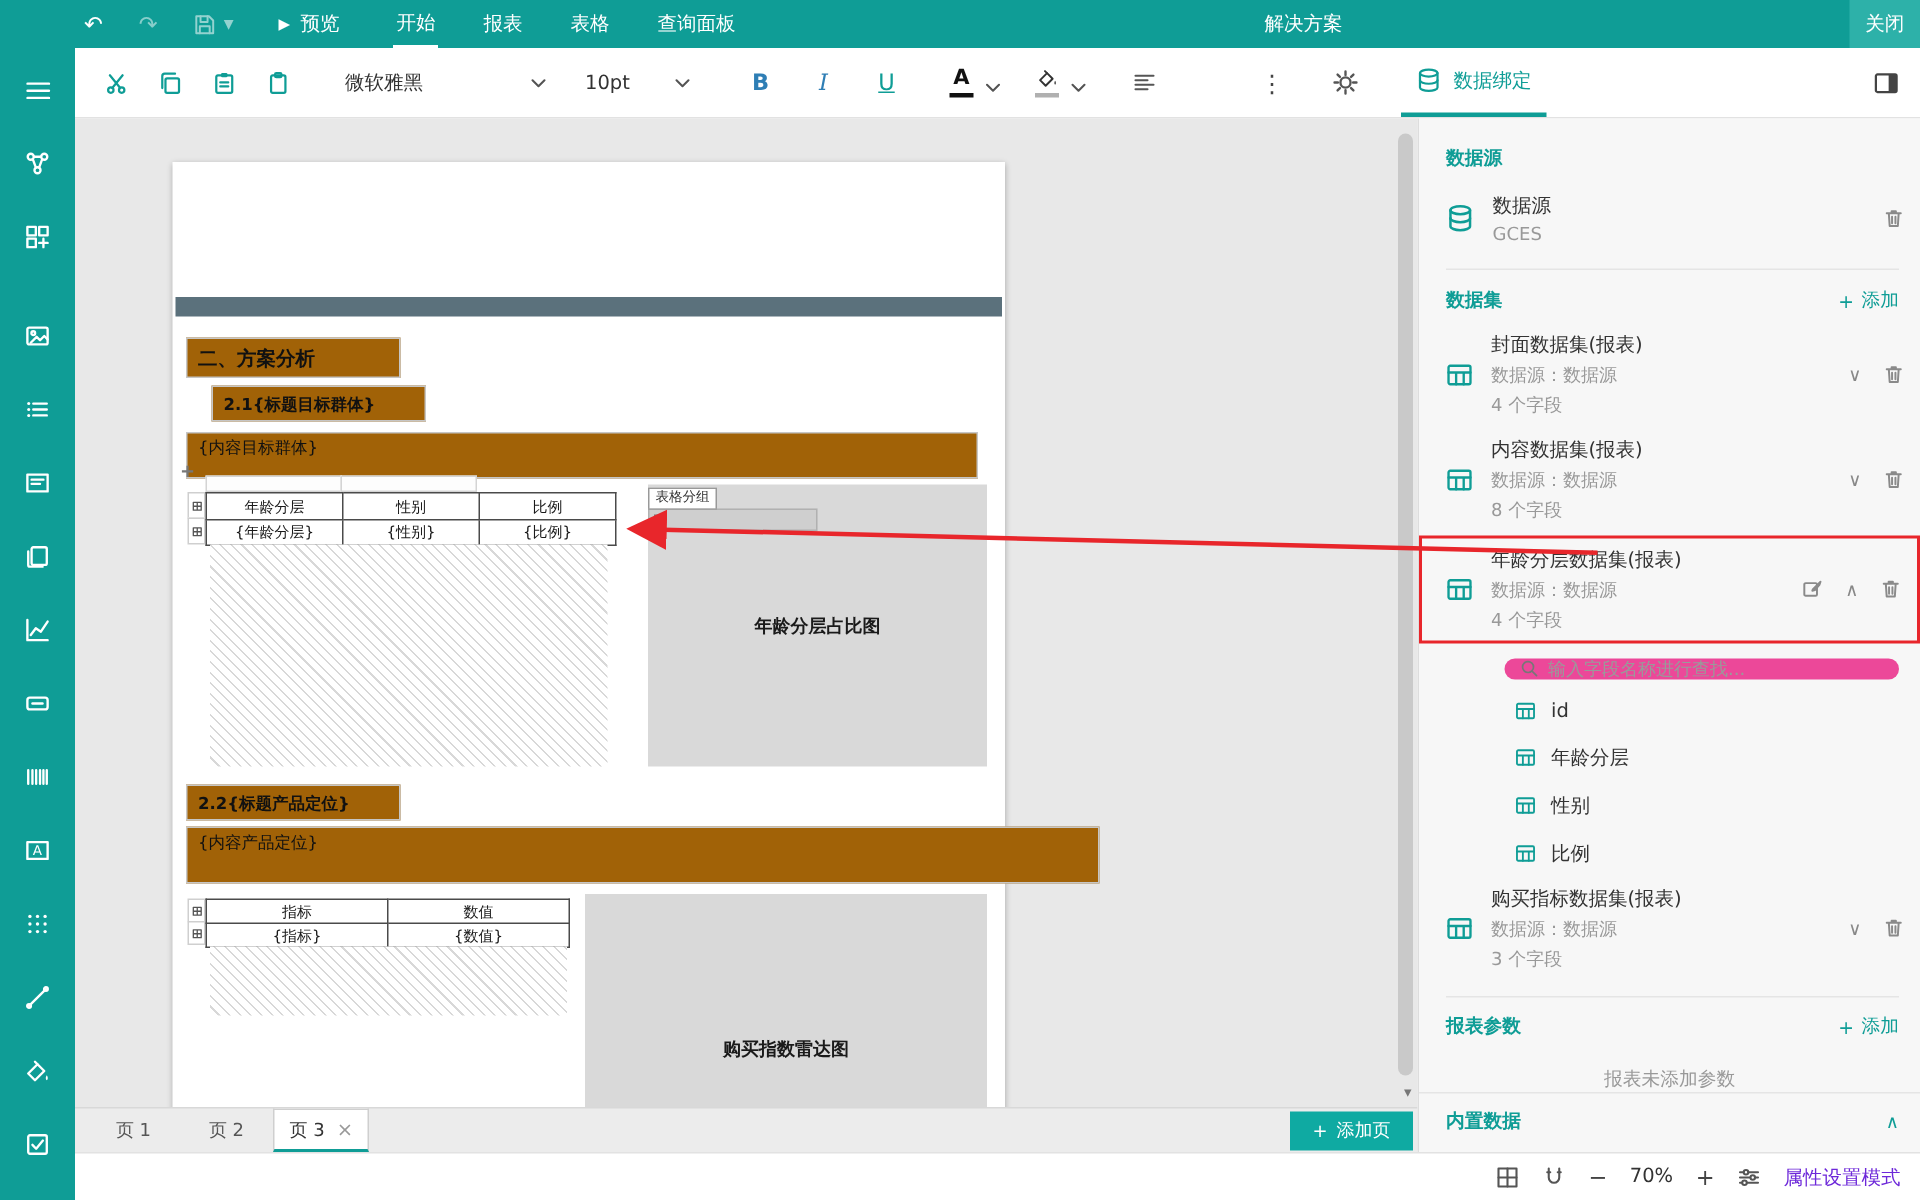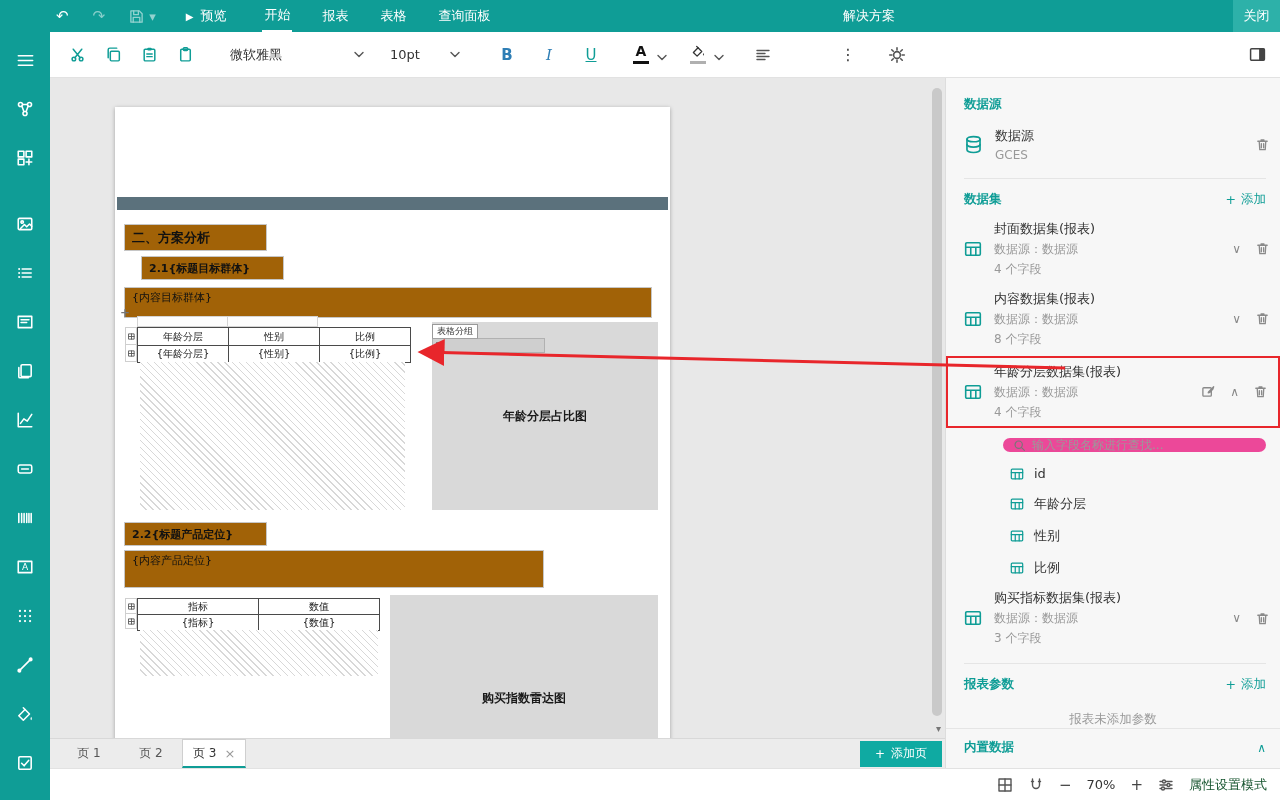--- a/index.html
+++ b/index.html
@@ -65,21 +65,21 @@
   .canvas { flex:1; background:#e8e8e8; position:relative; overflow:hidden; }
 
   
   .page { position:absolute; left:65px; top:29px; width:555px; height:711px; background:#fff; box-shadow:0 1px 4px rgba(0,0,0,.3); }
   .band { position:absolute; left:2px; right:2px; top:90px; height:13px; background:#5b717c; }
   .pbox { position:absolute; border:1px solid #c6c6c6; background:#a16207; display:flex; align-items:center; padding-left:7px; color:#111; }
   .box-title { left:9px; top:117px; width:143px; height:27px; font-size:13px; font-weight:bold; }
   .box-sub1 { left:26px; top:149px; width:143px; height:24px; font-size:11px; font-weight:bold; }
   .box-content1 { left:9px; top:180px; width:528px; height:31px; font-size:11px; align-items:flex-start; padding-top:2px; }
   .box-sub2 { left:9px; top:415px; width:143px; height:24px; font-size:11px; font-weight:bold; }
-  .box-content2 { left:9px; top:443px; width:420px; height:38px; font-size:11px; align-items:flex-start; padding-top:2px; }
+  .box-content2 { left:9px; top:443px; width:609px; height:38px; font-size:11px; align-items:flex-start; padding-top:2px; }
   .plus-mark { position:absolute; left:5px; top:199px; color:#777; font-size:12px; font-weight:bold; }
   .col-strip { position:absolute; left:22px; top:209px; display:flex; }
   .col-cell { width:91px; height:11px; border:1px solid #d4d4d4; background:#fdfdfd; margin-left:-1px; }
   .col-cell:first-child { margin-left:0; }
   .handle-col { position:absolute; display:flex; flex-direction:column; }
   .h1 { left:10px; top:220px; } .h2 { left:10px; top:491px; }
   .handle-cell { width:12px; border:1px solid #cfcfcf; background:#fff; display:flex; align-items:center; justify-content:center; margin-top:-1px; color:#555; }
   .handle-cell:first-child { margin-top:0; }
   .h1 .handle-cell { height:18px; } .h2 .handle-cell { height:16px; }
   .rpt-table { border-collapse:collapse; position:absolute; table-layout:fixed; }
@@ -134,21 +134,21 @@
   .field-icon { color:#0f9d96; }
   .params-empty { color:#999; font-size:12.5px; text-align:center; margin-top:18px; }
   .builtin-row { margin-top:auto; display:flex; justify-content:space-between; align-items:center; padding:10px 14px 12px 18px; border-top:1px solid #e5e5e5; }
   .builtin-chev { color:#0f9d96; font-size:12px; cursor:pointer; }
 
   
   .statusbar { flex:0 0 32px; background:#fff; border-top:1px solid #e2e2e2; display:flex; align-items:center; justify-content:flex-end; gap:15px; padding-right:13px; color:#4a4a4a; }
   .sb-item { display:flex; align-items:center; justify-content:center; cursor:pointer; }
   .zoom-glyph { font-size:15px; color:#444; cursor:pointer; }
   .zoom-val { font-size:13px; color:#333; }
-  .mode-label { font-size:13px; color:#14532d; cursor:pointer; }
+  .mode-label { font-size:13px; color:#6d28d9; cursor:pointer; }
 </style>
 </head>
 <body>
 
 <div class="app">
 
   <header class="topbar">
     <div class="tb-left">
       <span class="tb-glyph mr24">↶</span>
       <span class="tb-glyph dim mr24">↷</span>
@@ -370,20 +370,30 @@
             </svg>
           </span>
         <span class="more-dots">⋮</span>
         <span class="tool-ic dark gear-ic">
             <svg class="ic" width="18" height="18" viewBox="0 0 16 16">
               <circle cx="8" cy="8" r="3"></circle>
               <path d="M8 1.5v2M8 12.5v2M1.5 8h2M12.5 8h2M3.3 3.3l1.4 1.4M11.3 11.3l1.4 1.4M12.7 3.3l-1.4 1.4M4.7 11.3l-1.4 1.4"></path>
             </svg>
           </span>
 
+        <div class="binding-tab">
+          <span>
+              <svg class="ic" width="17" height="17" viewBox="0 0 16 16">
+                <ellipse cx="8" cy="3.5" rx="5.5" ry="2.2"></ellipse>
+                <path d="M2.5 3.5v9c0 1.2 2.5 2.2 5.5 2.2s5.5-1 5.5-2.2v-9"></path>
+                <path d="M2.5 8c0 1.2 2.5 2.2 5.5 2.2S13.5 9.2 13.5 8"></path>
+              </svg>
+            </span>
+          <span>数据绑定</span>
+        </div>
 
         <span class="panel-toggle">
             <svg class="ic" width="17" height="17" viewBox="0 0 16 16">
               <rect x="1.5" y="2.5" width="13" height="11" rx="1"></rect>
               <rect x="9.5" y="2.5" width="5" height="11" fill="currentColor" stroke="none"></rect>
             </svg>
           </span>
       </div>
 
       <div class="workspace">

